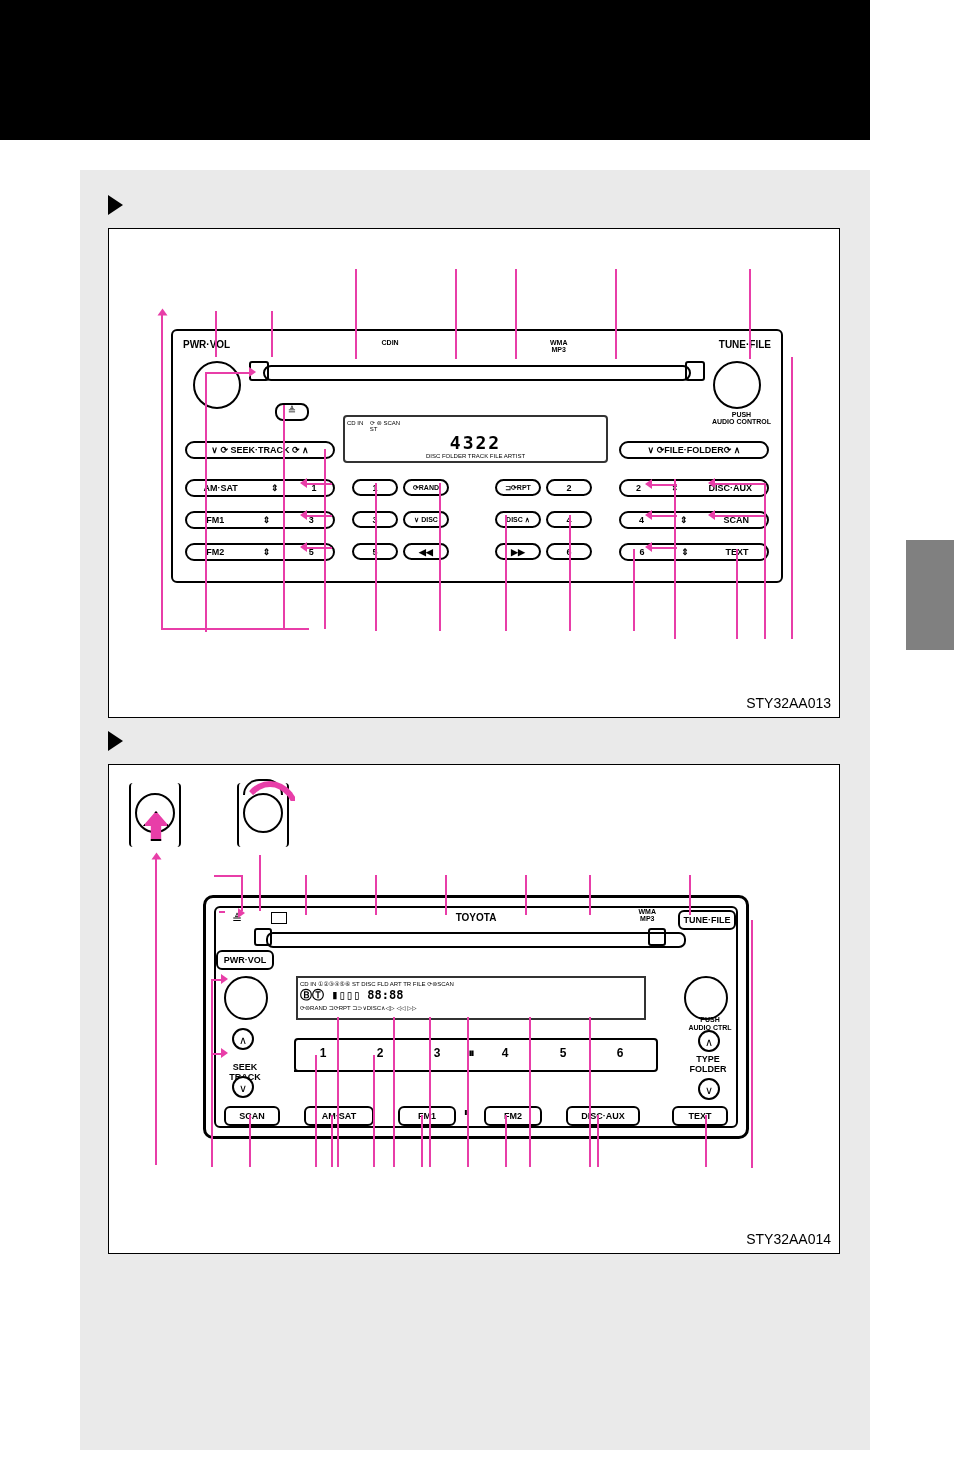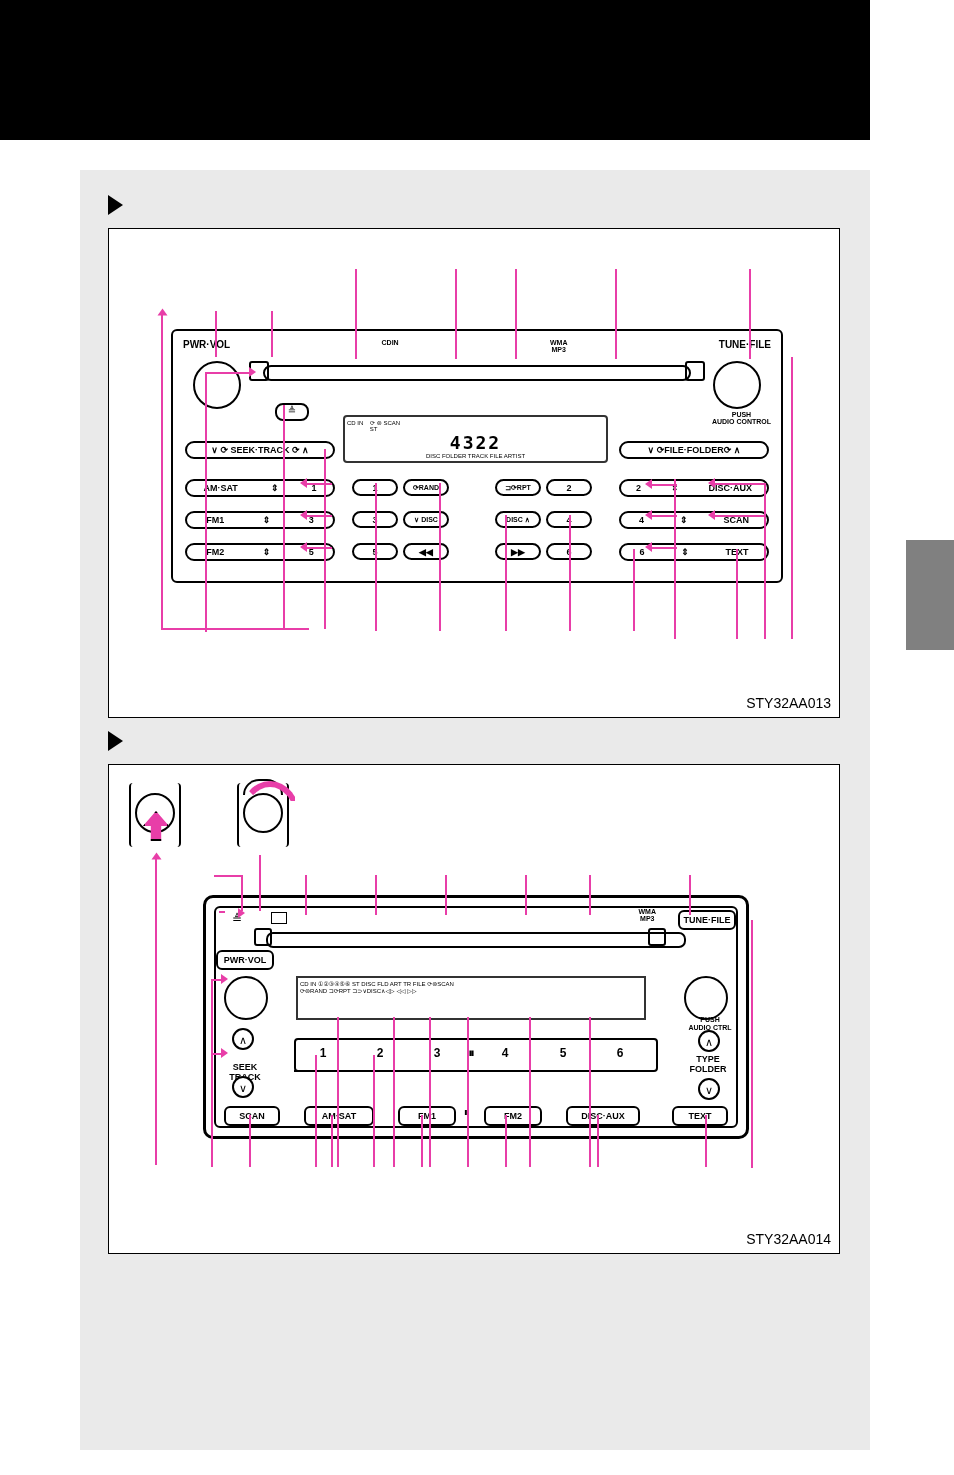--- a/index.html
+++ b/index.html
@@ -423,20 +423,21 @@
           <div style="position:absolute;left:4px;top:-4px;width:36px;height:14px;border:2px solid #000;border-bottom:none;border-radius:18px 18px 0 0"></div>
         </div>
         <div class="arrow-curve" style="left:110px;top:-2px"></div>
       </div>
 
       <div class="radio-frame-b">
         <div class="rb-inner"></div>
 
         <div style="position:absolute;left:26px;top:14px;font-size:12px">≜</div>
         <div style="position:absolute;left:65px;top:14px;width:14px;height:10px;border:1px solid #000"></div>
+        <div style="position:absolute;left:0;right:0;top:14px;text-align:center;font-size:10px;font-weight:bold">TOYOTA</div>
         <div style="position:absolute;right:90px;top:10px;font-size:7px;font-weight:bold;white-space:pre;text-align:center">WMA
 MP3</div>
         <div class="rb-btn" style="right:10px;top:12px;width:58px">TUNE·FILE</div>
 
         <div style="position:absolute;left:60px;top:34px;right:60px;height:12px;border:2px solid #000;border-radius:7px"></div>
         <div style="position:absolute;left:48px;top:30px;width:14px;height:14px;border:2px solid #000;border-radius:3px"></div>
         <div style="position:absolute;right:80px;top:30px;width:14px;height:14px;border:2px solid #000;border-radius:3px"></div>
 
         <div class="rb-btn" style="left:10px;top:52px;width:58px">PWR·VOL</div>
 
@@ -449,20 +450,21 @@
         <div class="rb-knob" style="right:18px;top:78px"></div>
         <div class="rb-label" style="right:12px;top:118px;width:48px;font-size:7px;white-space:pre;line-height:8px">PUSH
 AUDIO CTRL</div>
         <div class="rb-chev" style="right:26px;top:132px">∧</div>
         <div class="rb-label" style="right:16px;top:156px;width:44px;white-space:pre;line-height:10px">TYPE
 FOLDER</div>
         <div class="rb-chev" style="right:26px;top:180px">∨</div>
 
         <div class="rb-display">
           <div style="font-size:6px">CD IN ①②③④⑤⑥  ST  DISC    FLD  ART  TR  FILE        ⟳⊚SCAN</div>
+          <div style="font-family:monospace;font-size:12px;font-weight:bold">ⒷⓉ ▮▯▯▯ 88:88</div>
           <div style="font-size:6px">⟳⊚RAND   ⊐⟳RPT   ⊐⊃∨DISC∧◁▷   ◁◁   ▷▷</div>
         </div>
 
         <div class="rb-num" style="left:108px;top:148px">1</div>
         <div class="rb-num" style="left:165px;top:148px">2</div>
         <div class="rb-num" style="left:222px;top:148px">3</div>
         <div class="rb-num" style="left:256px;top:148px;letter-spacing:-1px">⏸</div>
         <div class="rb-num" style="left:290px;top:148px">4</div>
         <div class="rb-num" style="left:348px;top:148px">5</div>
         <div class="rb-num" style="left:405px;top:148px">6</div>

